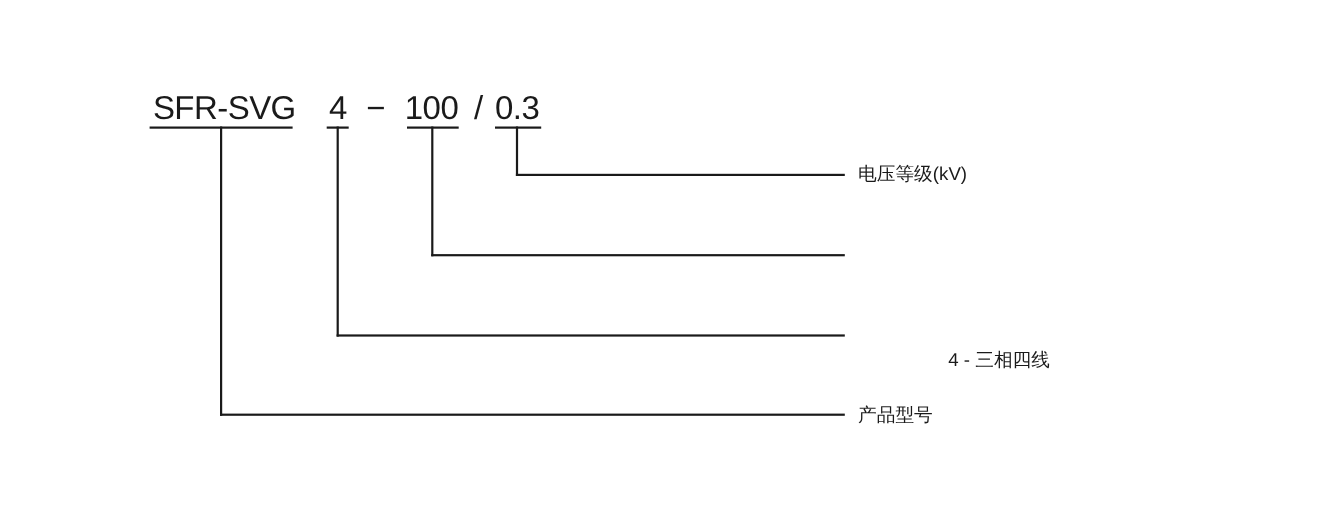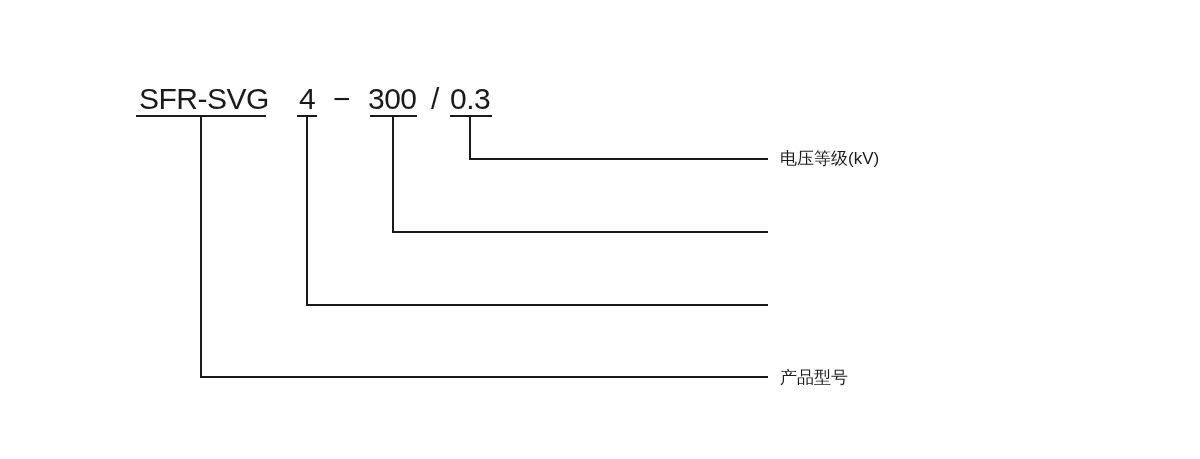--- a/index.html
+++ b/index.html
@@ -70,35 +70,36 @@
   .label-product  { left: 780px; top: 366px; }
 </style>
 </head>
 <body>
 
 <div class="canvas">
 
   <span class="seg seg-series">SFR-SVG</span>
   <span class="seg seg-wiring">4</span>
   <span class="seg seg-dash">−</span>
-  <span class="seg seg-capacity">300</span>
+  <span class="seg seg-capacity">100</span>
   <span class="seg seg-slash">/</span>
   <span class="seg seg-voltage">0.3</span>
 
   <div class="line u-series"></div>
   <div class="line u-wiring"></div>
   <div class="line u-capacity"></div>
   <div class="line u-voltage"></div>
 
   <div class="line v-product"></div>
   <div class="line v-wiring"></div>
   <div class="line v-capacity"></div>
   <div class="line v-voltage"></div>
 
   <div class="line h-voltage"></div>
   <div class="line h-capacity"></div>
   <div class="line h-wiring"></div>
   <div class="line h-product"></div>
 
   <div class="label label-voltage">电压等级(kV)</div>
+  <div class="label label-wiring2">4 - 三相四线</div>
   <div class="label label-product">产品型号</div>
 
 </div>
 
 </body></html>

